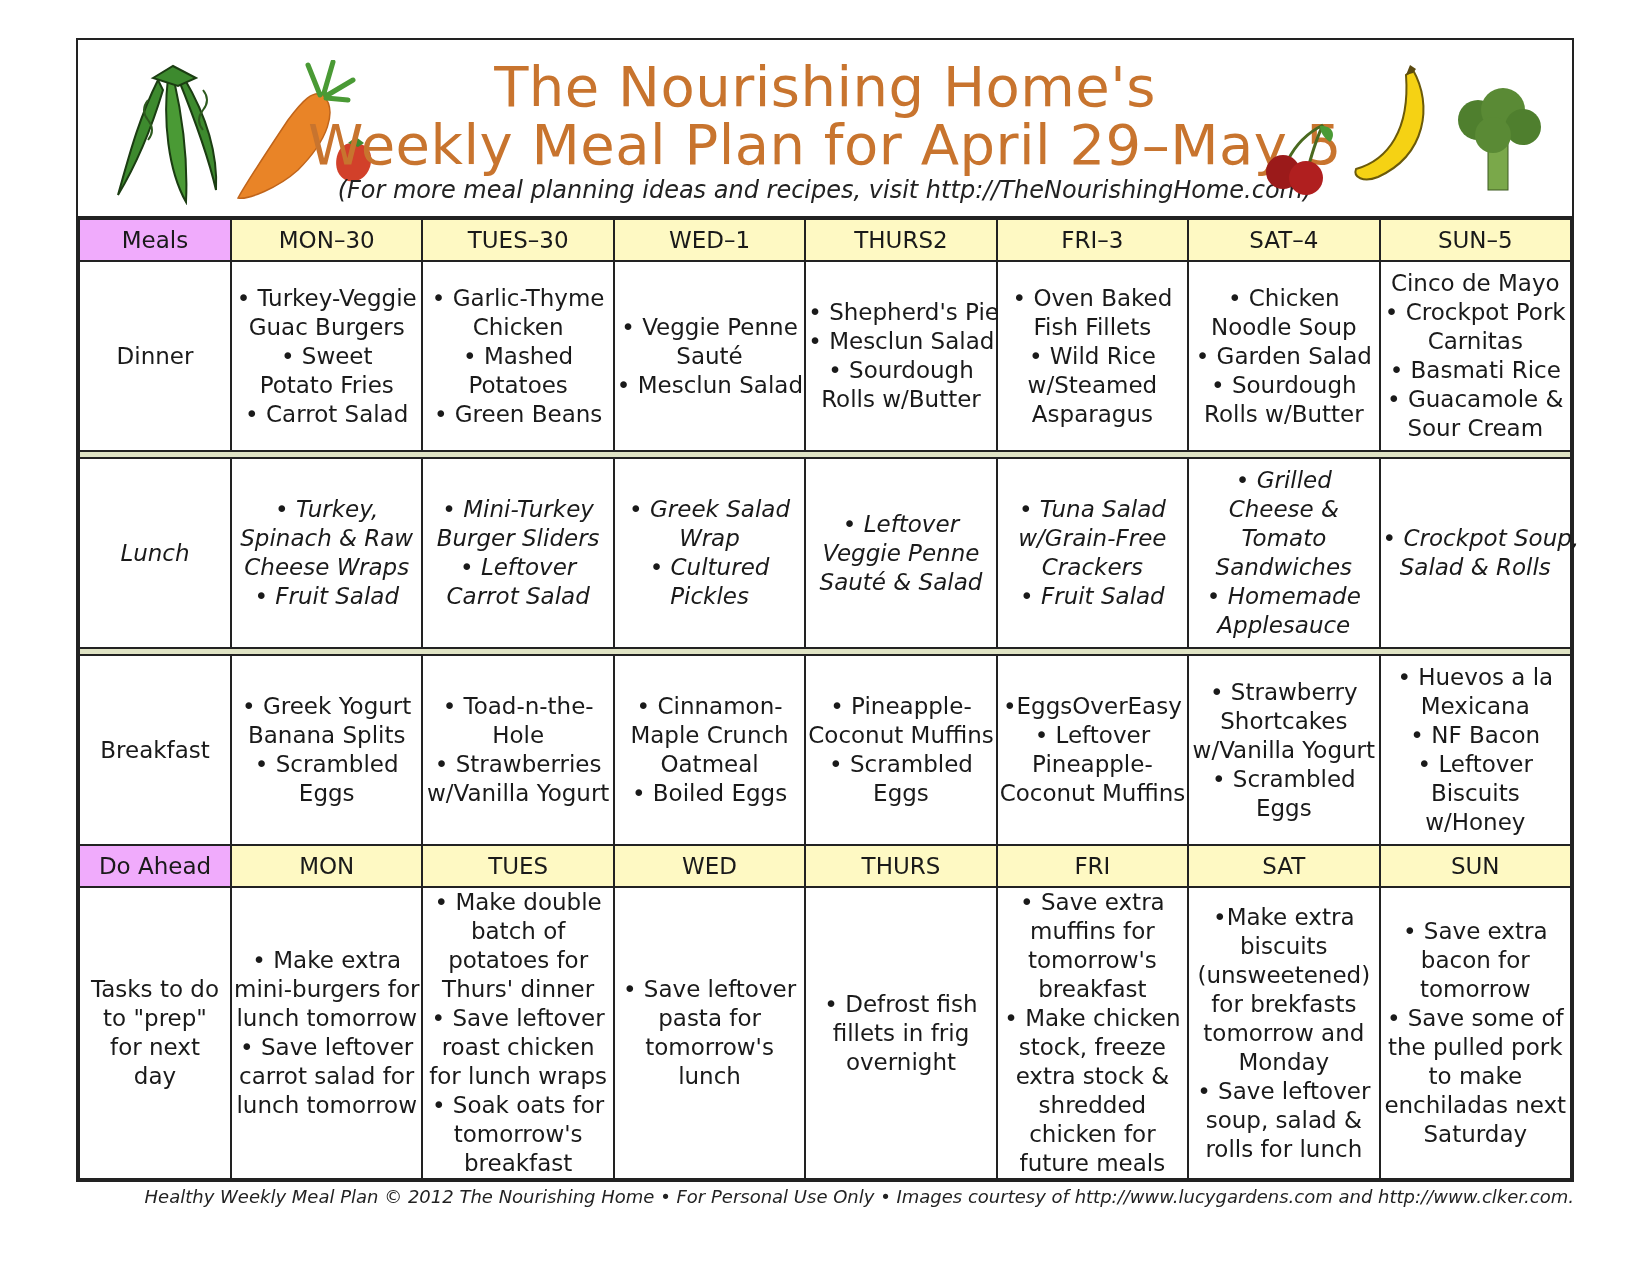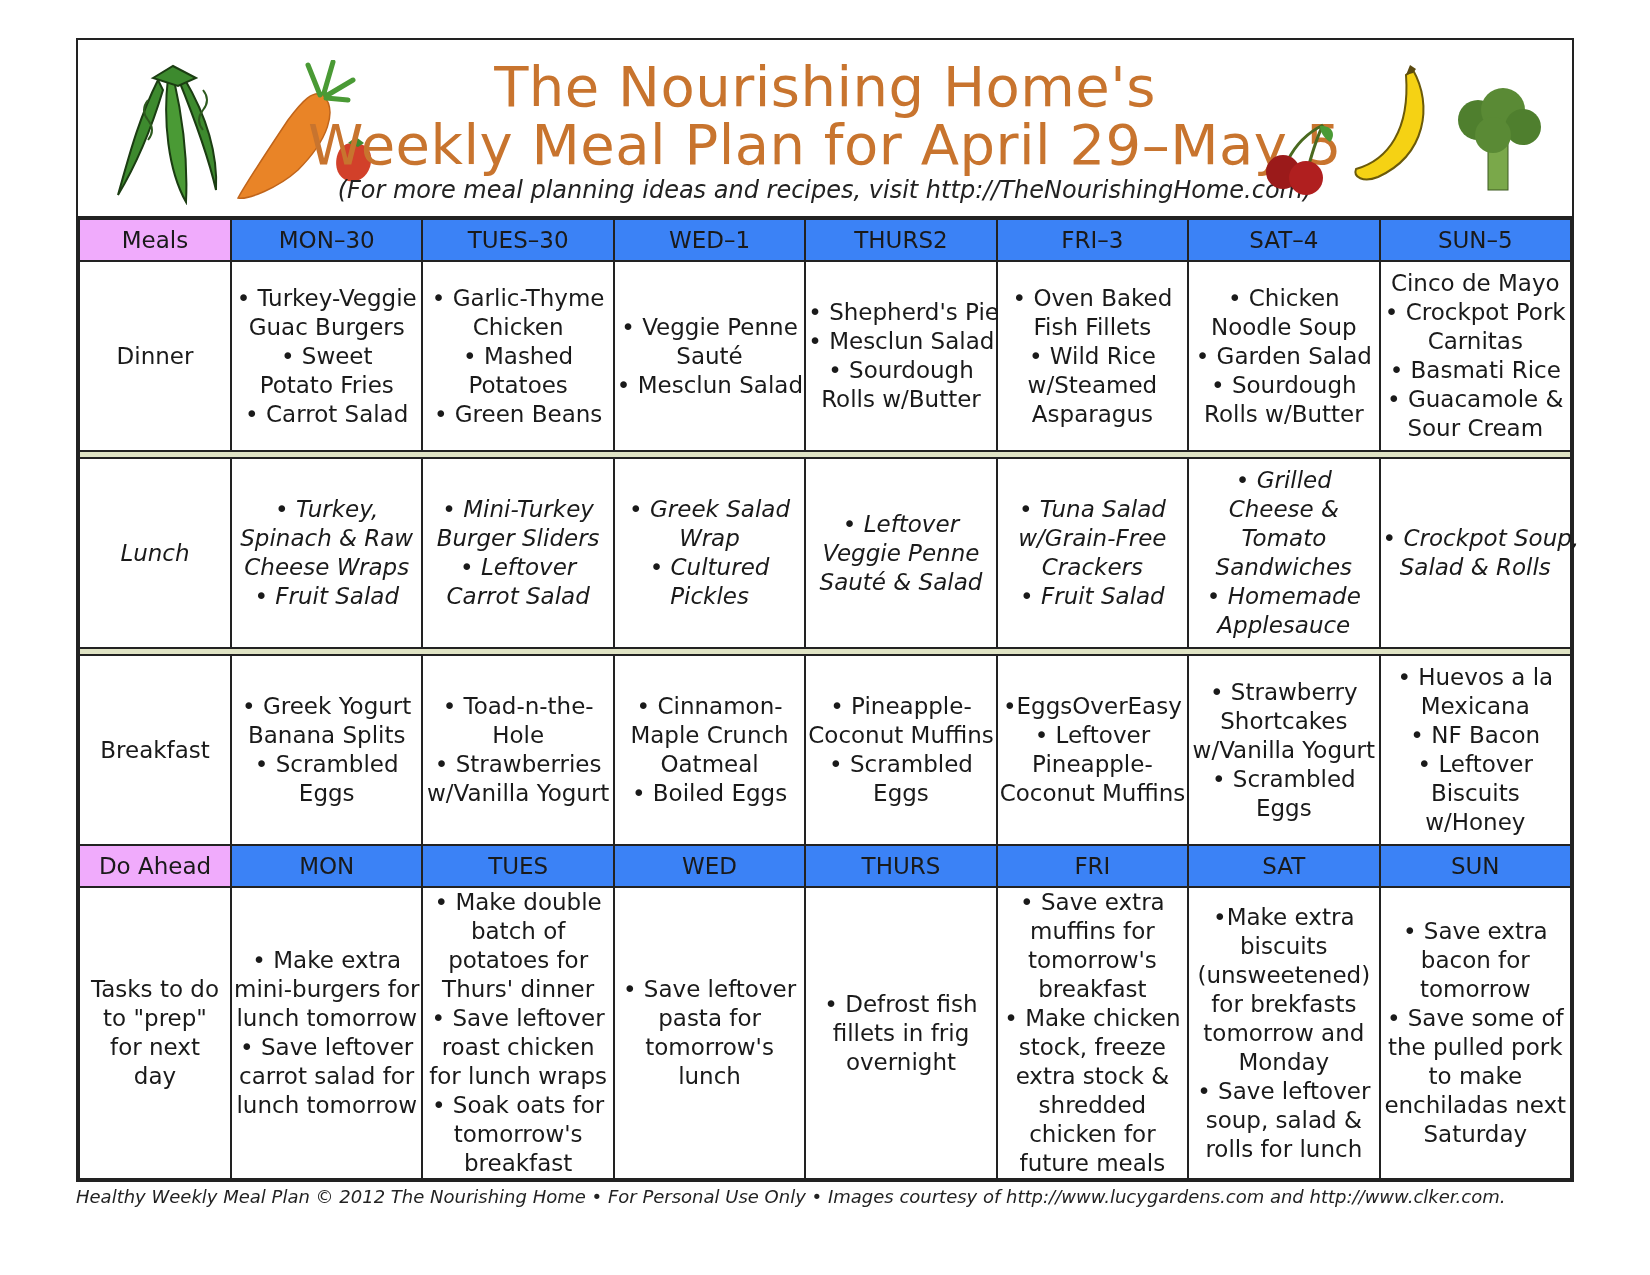--- a/index.html
+++ b/index.html
@@ -7,30 +7,30 @@
   .page { position: absolute; left: 76px; top: 38px; width: 1498px; }
   .frame { border: 2px solid #222; box-sizing: border-box; width: 1498px; }
   .header { position: relative; height: 176px; border-bottom: 2px solid #222; }
   .title-block { position: absolute; left: 0; right: 0; top: 18px; text-align: center; }
   .title1, .title2 { color: #c8742e; font-size: 56px; line-height: 58px; letter-spacing: 0.5px; }
   .subtitle { font-style: italic; font-size: 24px; color: #222; margin-top: 2px; }
   .art { position: absolute; }
   table.grid { border-collapse: collapse; width: 100%; table-layout: fixed; }
   table.grid td { border: 2px solid #222; text-align: center; vertical-align: middle; font-size: 23px; line-height: 29px; padding: 0 2px; }
   td.label-col { width: 146px; }
-  .hdr td { height: 40px; background: #3b82f6; font-size: 24px; }
+  .hdr td { height: 40px; background: #fef9c3; font-size: 24px; }
   .hdr td.label-col { background: #f0abfc; }
   .sep td { height: 5px; padding: 0; background: #dfe3c4; border-top: 2px solid #444; border-bottom: 2px solid #444; }
   .row-dinner td { height: 188px; }
   .row-lunch td { height: 188px; font-style: italic; }
   .row-breakfast td { height: 188px; }
   .row-tasks td { height: 290px; }
   .meal-label { font-size: 24px; margin-top: 39px; }
   .cell-lines div { white-space: nowrap; }
-  .footer { font-style: italic; font-size: 18px; text-align: left; margin-top: 4px; color: #222; }
+  .footer { font-style: italic; font-size: 18px; text-align: right; margin-top: 4px; color: #222; }
 </style>
 </head>
 <body>
 
 <div class="page">
   <div class="frame">
 
     <div class="header">
 
       <svg class="art" style="left:30px;top:20px" width="130" height="145" viewBox="0 0 130 145">

